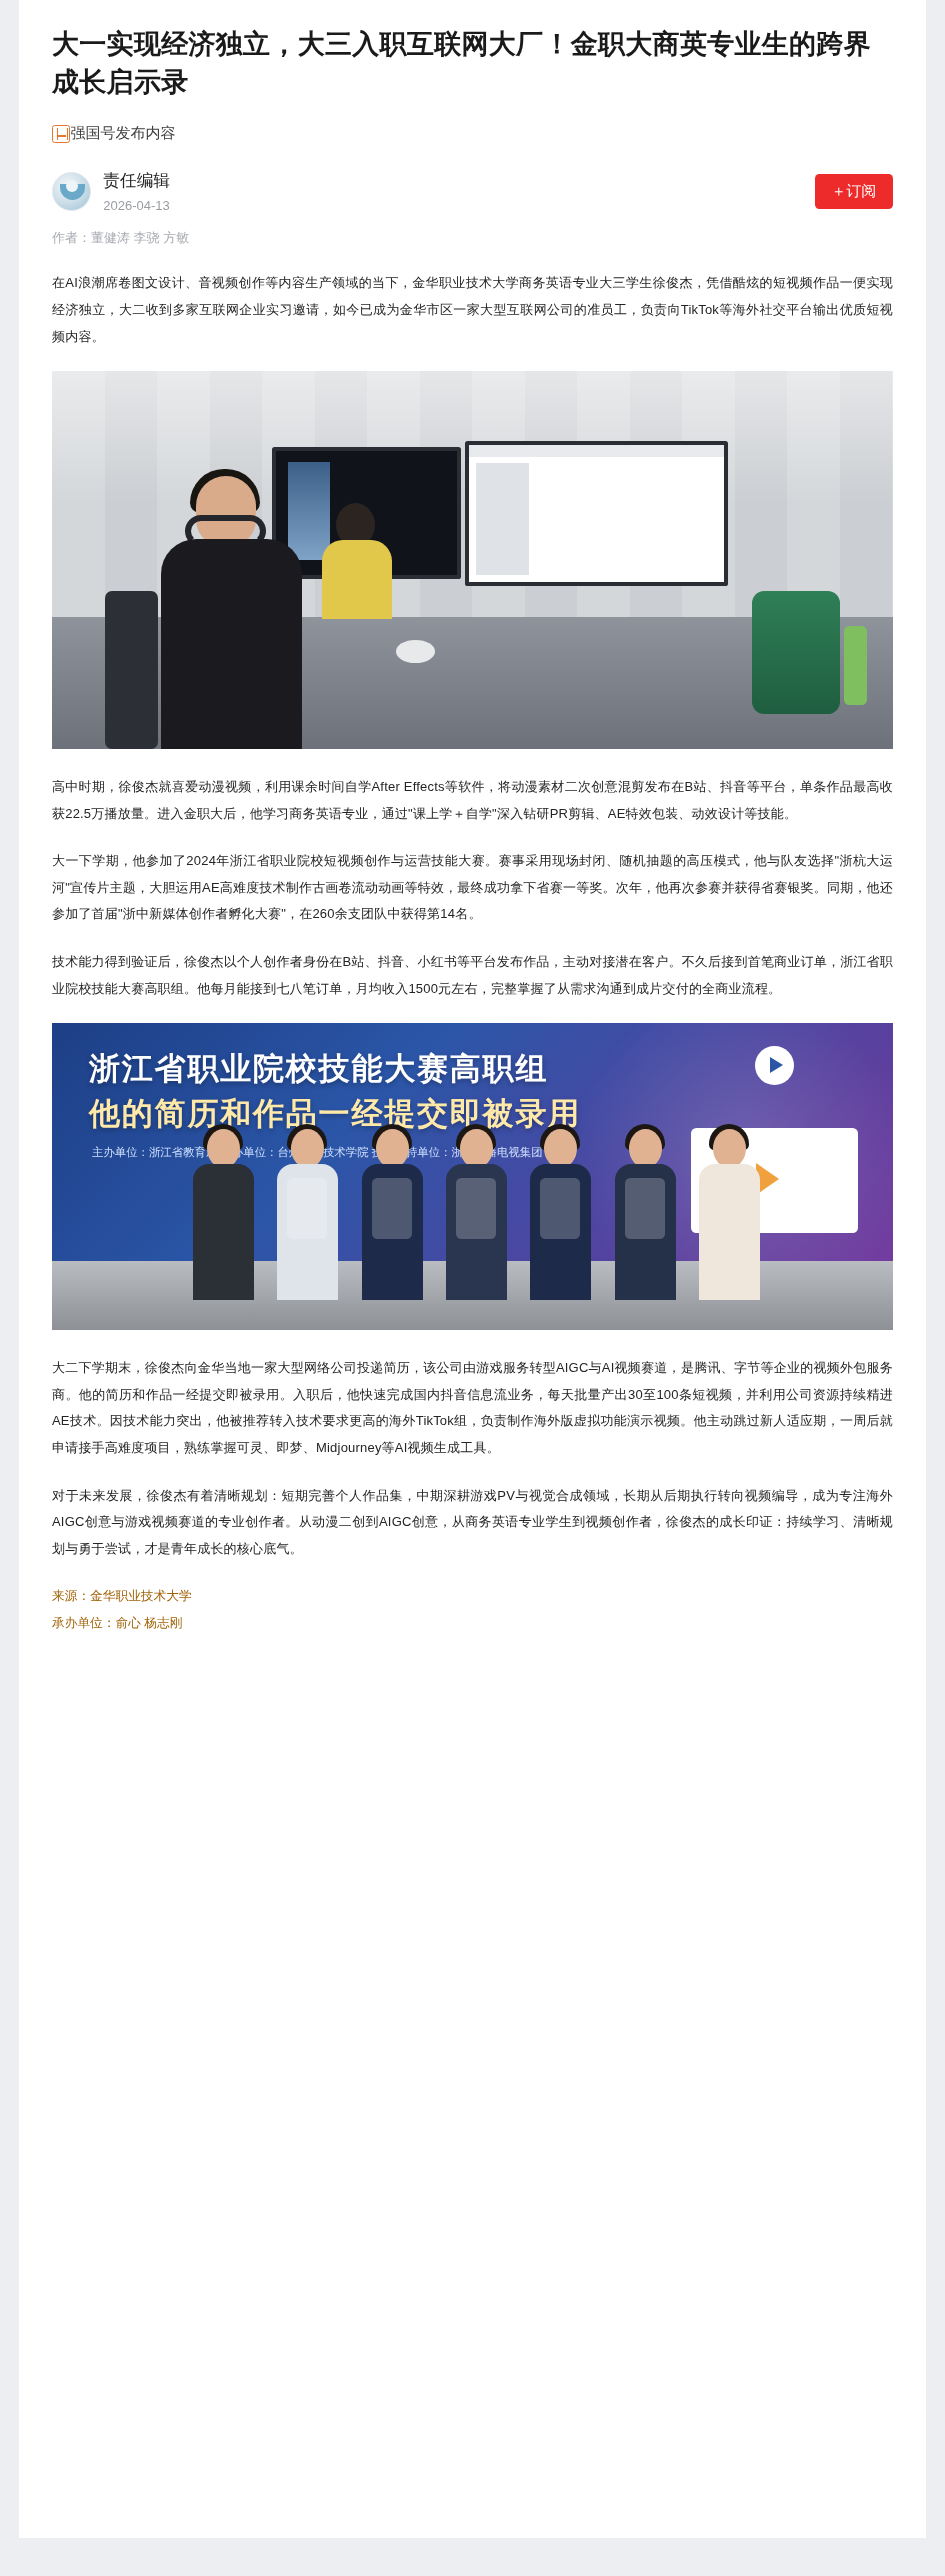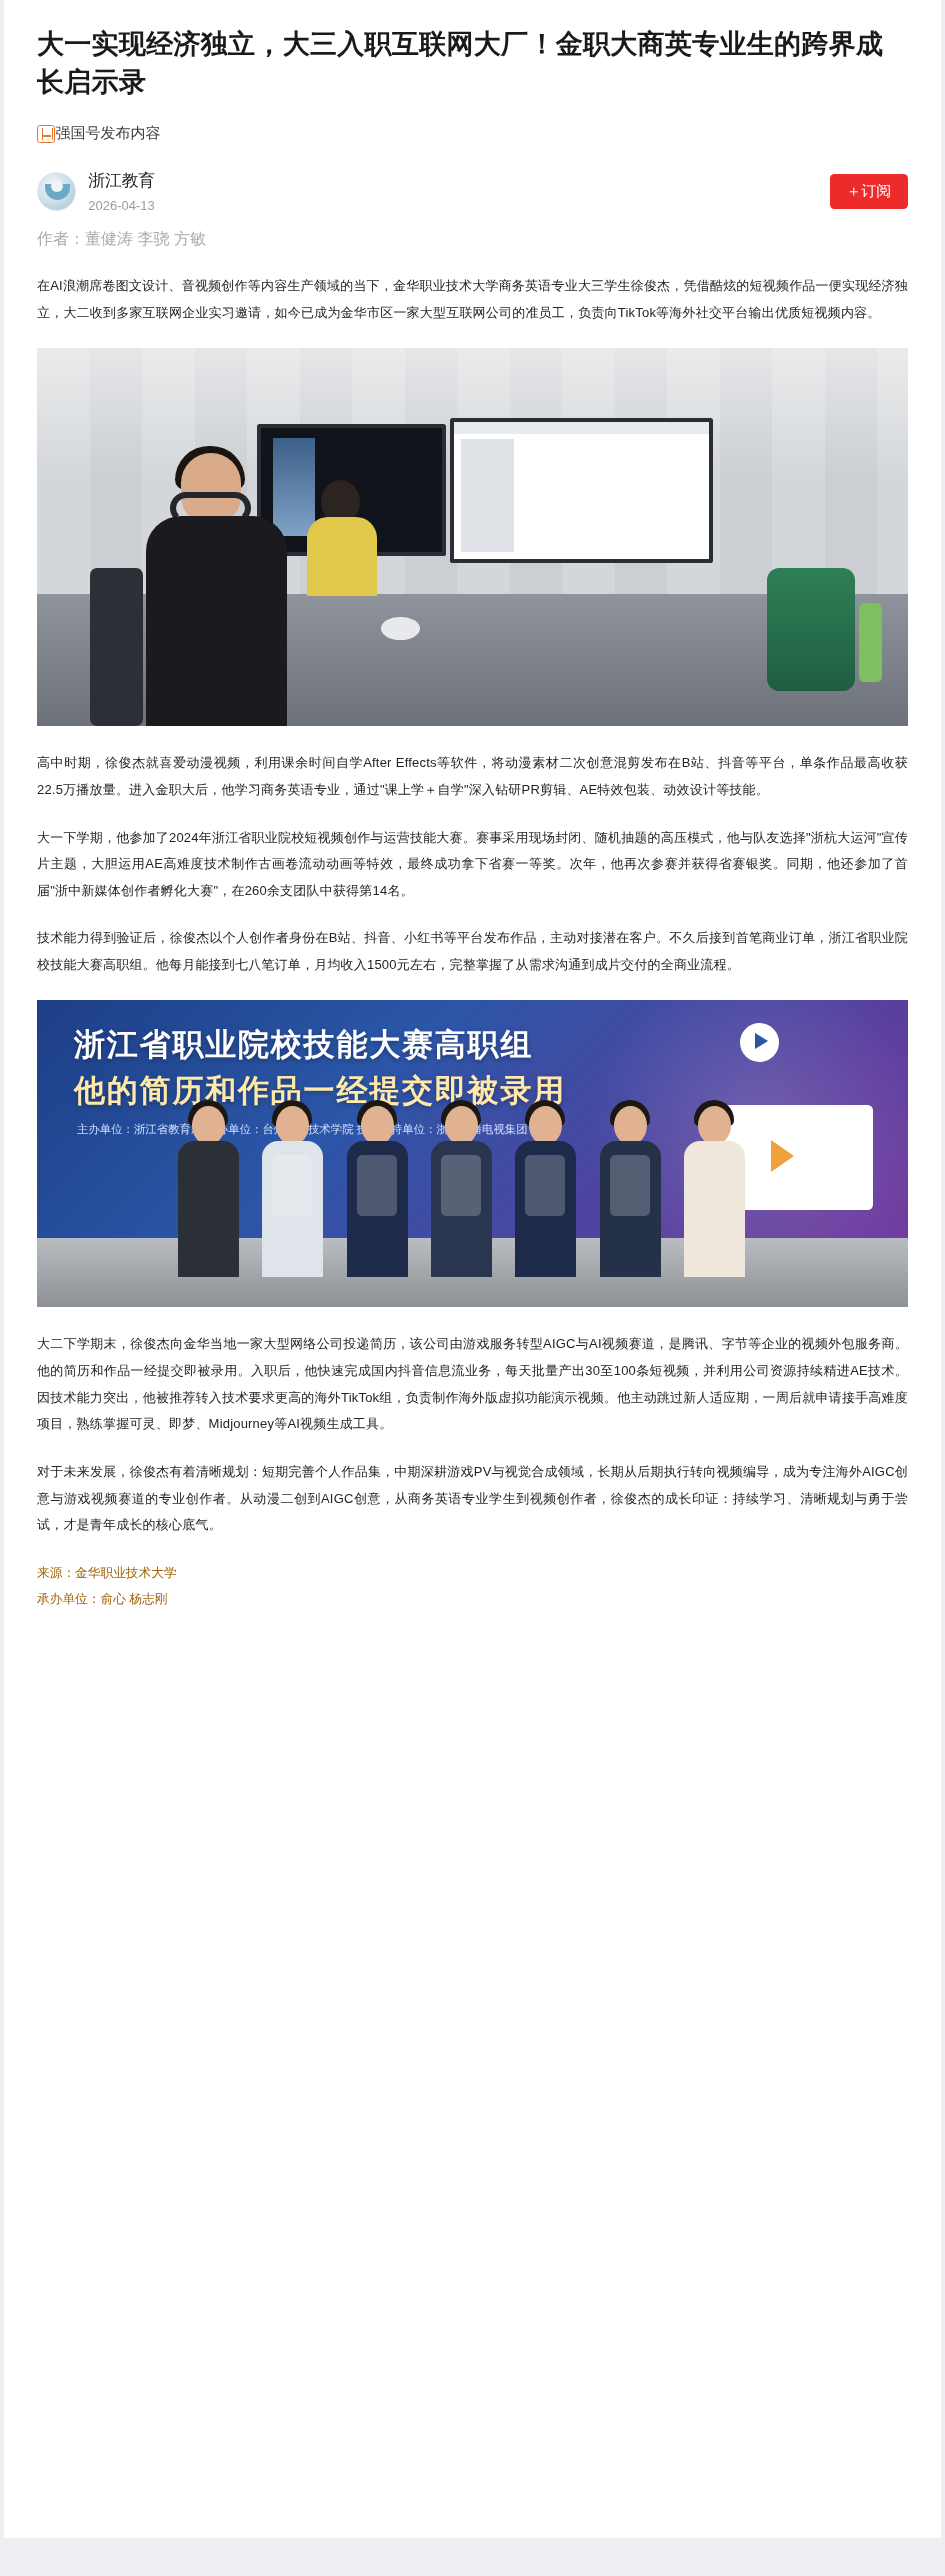--- a/index.html
+++ b/index.html
@@ -12,21 +12,21 @@
   .page {
     width: 945px;
     min-height: 2576px;
     margin: 0 auto;
     background: #eceef1;
     position: relative;
     padding: 0 0 35px 0;
   }
   .card {
     background: #ffffff;
-    margin: 0 4px;
+    margin: 0 19px;
     padding: 19.3px 33px 0 33px;
     min-height: 2538px;
     position: relative;
   }
 
   
   .title {
     font-size: 27px;
     line-height: 1.42;
     font-weight: bold;
@@ -119,21 +119,21 @@
     color: #fff;
     font-size: 15px;
     border: none;
     border-radius: 4.4px;
     padding: 8px 16.7px;
     cursor: pointer;
     white-space: nowrap;
   }
 
   .byline {
-    font-size: 16px;
+    font-size: 13px;
     color: #a9acb2;
     margin: 10.5px 0 23px 0;
   }
 
   
   p.body {
     font-size: 13px;
     line-height: 2.05;
     color: #242424;
     margin: 0 0 21px 0;
@@ -336,21 +336,21 @@
     <h1 class="title">大一实现经济独立，大三入职互联网大厂！金职大商英专业生的跨界成长启示录</h1>
 
     <div class="tag-row">
       <span class="tag-icon"></span>
       <span class="tag-text">强国号发布内容</span>
     </div>
 
     <div class="account-row">
       <div class="avatar"></div>
       <div class="account-meta">
-        <div class="account-name">浙江教育</div>
+        <div class="account-name">责任编辑</div>
         <div class="account-date">2026-04-13</div>
       </div>
       <button class="subscribe-btn">＋订阅</button>
     </div>
 
     <div class="byline">作者：董健涛 李骁 方敏</div>
 
     <p class="body">在AI浪潮席卷图文设计、音视频创作等内容生产领域的当下，金华职业技术大学商务英语专业大三学生徐俊杰，凭借酷炫的短视频作品一便实现经济独立，大二收到多家互联网企业实习邀请，如今已成为金华市区一家大型互联网公司的准员工，负责向TikTok等海外社交平台输出优质短视频内容。</p>
 
     <figure>

